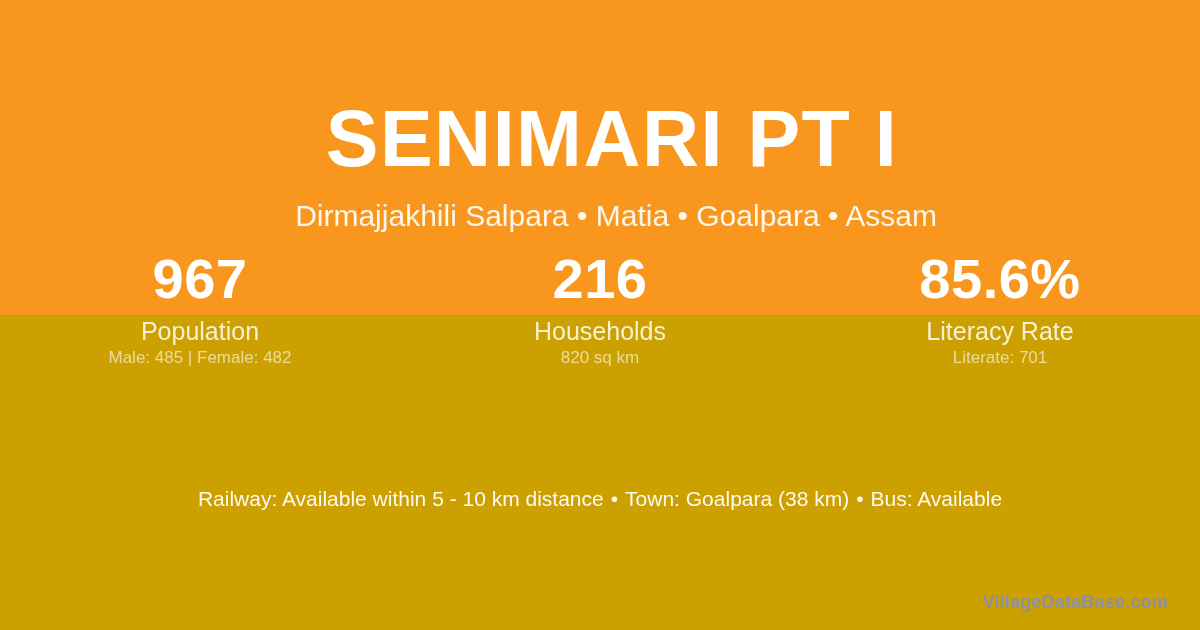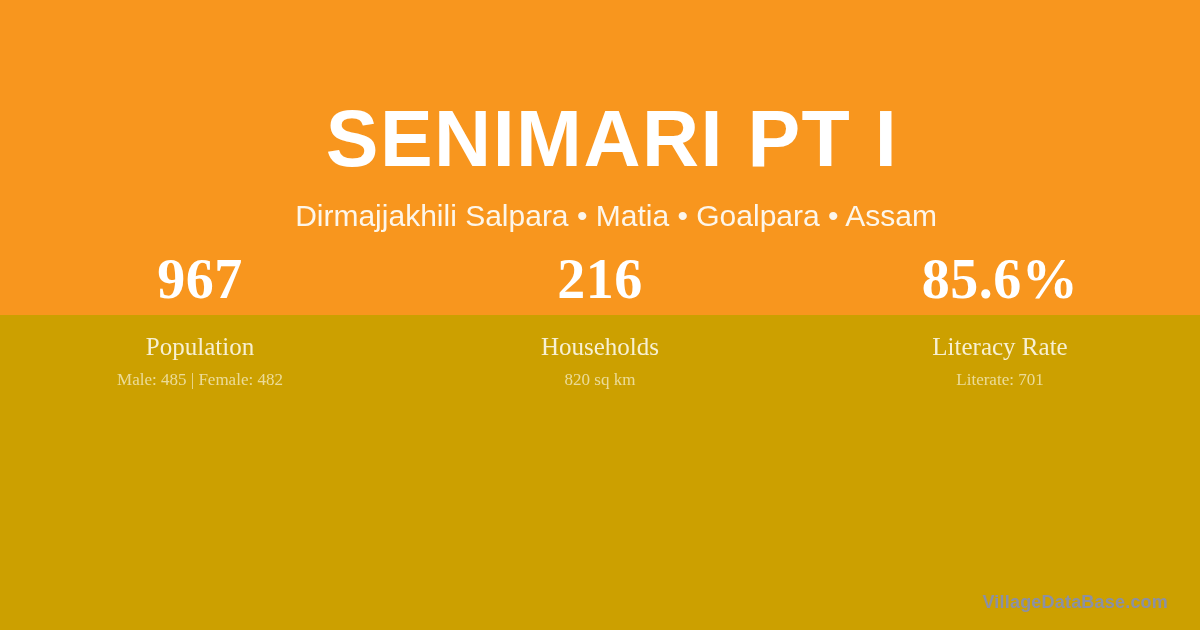--- a/index.html
+++ b/index.html
@@ -72,52 +72,50 @@
   }
 
   
   .stats-row {
     position: absolute;
     left: 0;
     top: 243px;
     width: 1200px;
     display: flex;
     flex-direction: row;
-    font-family: Liberation Serif, serif;
   }
 
   .stat {
     flex: 1 1 0;
     text-align: center;
     position: relative;
   }
 
   .stat-value {
     display: block;
     font-size: 56px;
     line-height: 72px;
     font-weight: 700;
     color: #ffffff;
     letter-spacing: 0.5px;
     white-space: nowrap;
   }
 
   .stat-label {
     display: block;
-    margin-top: 16px;
+    margin-top: 0px;
     font-size: 25px;
     line-height: 32px;
     font-weight: 400;
     color: #f7f0d2;
     white-space: nowrap;
   }
 
   .stat-sub {
     display: block;
-    margin-top: 6px;
     font-size: 17px;
     line-height: 22px;
     font-weight: 400;
     color: #f1e6b4;
     opacity: 0.85;
     white-space: nowrap;
   }
 
   
   .info-bar {
@@ -178,16 +176,19 @@
     </div>
 
     <div class="stat">
       <span class="stat-value">85.6%</span>
       <span class="stat-label">Literacy Rate</span>
       <span class="stat-sub">Literate: 701</span>
     </div>
 
   </div>
 
+  <div class="info-bar">
+    <span>Railway: Available within 5 - 10 km distance</span><span class="info-sep">•</span><span>Town: Goalpara (38 km)</span><span class="info-sep">•</span><span>Bus: Available</span>
+  </div>
 
   <div class="footer-brand">VillageDataBase.com</div>
 
 </div>
 
 </body></html>

